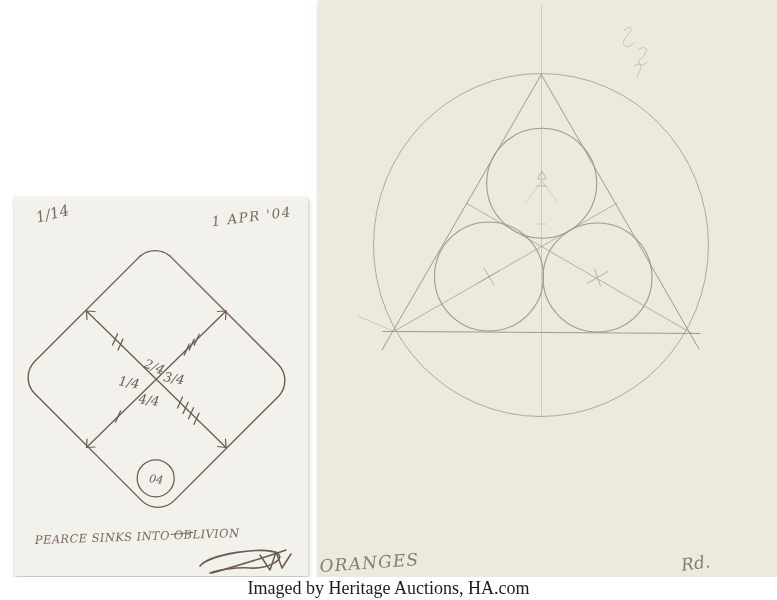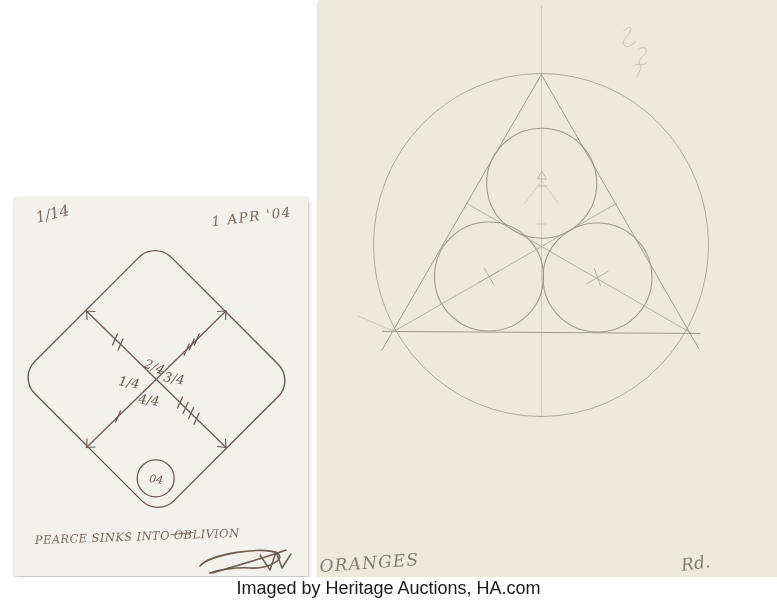--- a/index.html
+++ b/index.html
@@ -6,21 +6,21 @@
   .stage{position:relative;width:777px;height:600px;background:#ffffff;overflow:hidden;
          font-family:"Liberation Sans",sans-serif;}
   .sheet{position:absolute;}
   .left-sheet{left:14px;top:197px;width:294px;height:379px;background:#f3f1eb;
               box-shadow:0 0 1px rgba(0,0,0,.18), 1px 3px 4px rgba(110,105,95,.35);}
   .right-sheet{left:318px;top:0px;width:459px;height:577px;background:#edeadd;
                box-shadow:0 2px 3px rgba(110,105,95,.35);}
   .sheet svg{display:block;width:100%;height:100%;}
   .caption-bar{position:absolute;left:0;top:577px;width:777px;height:23px;background:#ffffff;
                display:flex;align-items:center;justify-content:center;}
-  .caption-bar span{font-family:Liberation Sans, sans-serif;font-size:18px;color:#1b1b1b;line-height:23px;}
+  .caption-bar span{font-family:Liberation Serif, serif;font-size:18px;color:#1b1b1b;line-height:23px;}
   
   .ink-hand{font-family:"DejaVu Serif",serif;font-style:italic;fill:#6d5c52;}
   .ink-hand-light{font-family:"DejaVu Serif",serif;font-style:italic;fill:#7a695d;}
   .pencil-hand{font-family:"DejaVu Serif",serif;font-style:italic;fill:#827e72;}
   .ink-stroke{stroke:#6d5c52;fill:none;stroke-linecap:round;stroke-linejoin:round;}
   .pencil-stroke{stroke:#a6a296;fill:none;stroke-linecap:round;stroke-linejoin:round;opacity:.9;}
   .pencil-stroke-dark{stroke:#9a968a;fill:none;stroke-linecap:round;stroke-linejoin:round;opacity:.95;}
   .pencil-stroke-faint{stroke:#b6b2a6;fill:none;stroke-linecap:round;stroke-linejoin:round;opacity:.8;}
 </style>
 </head>

